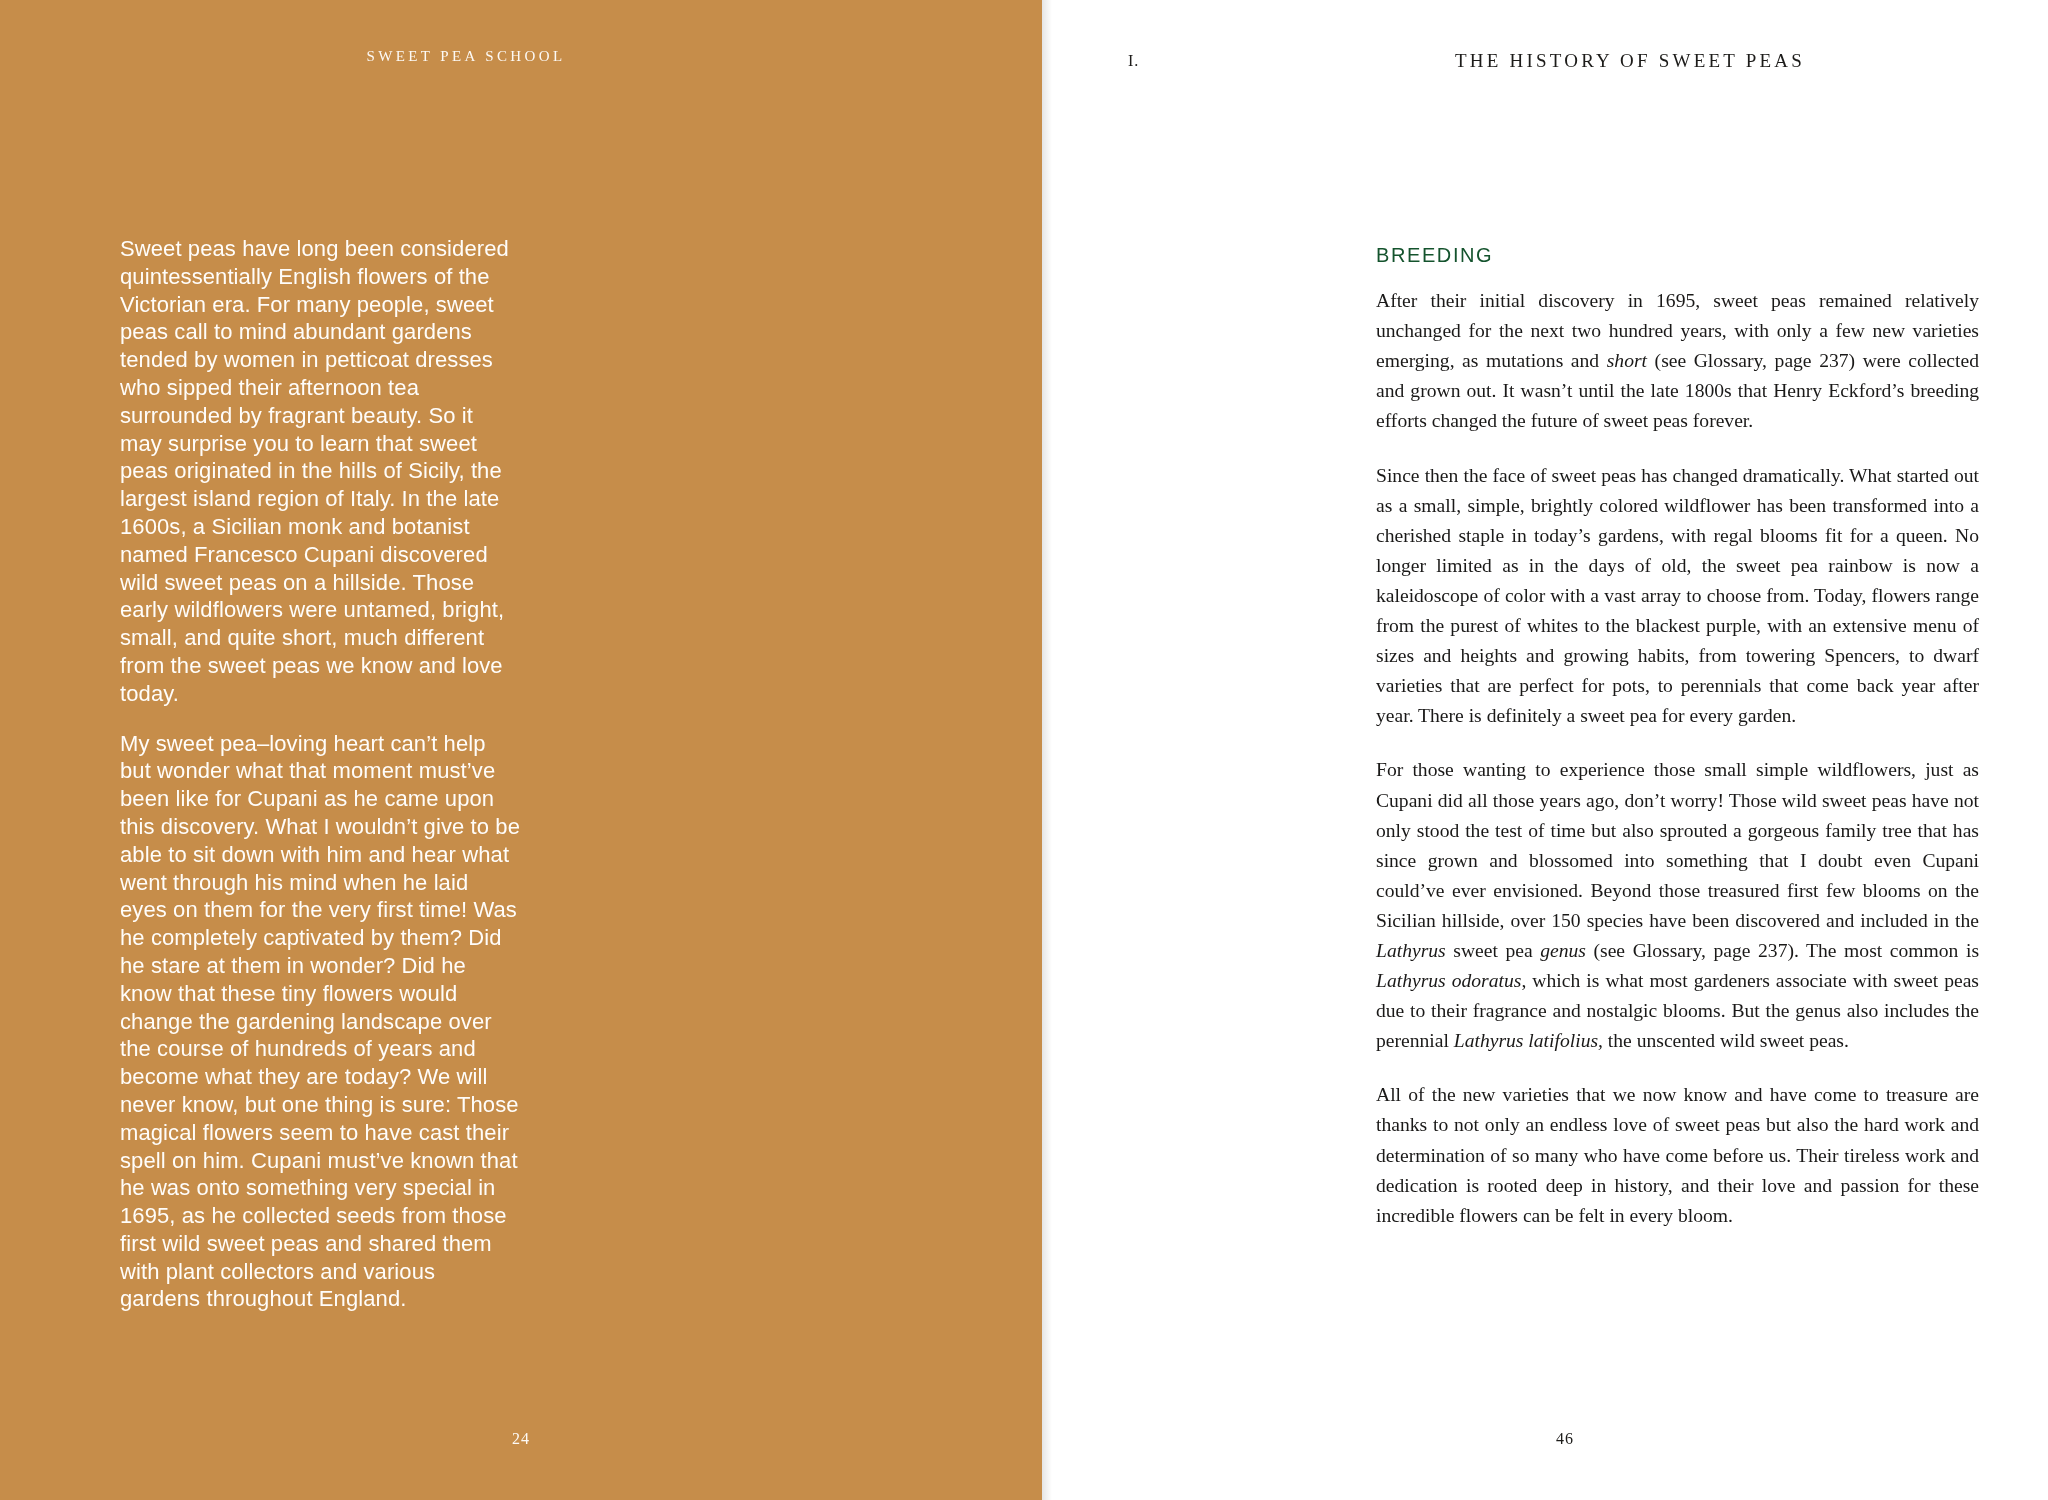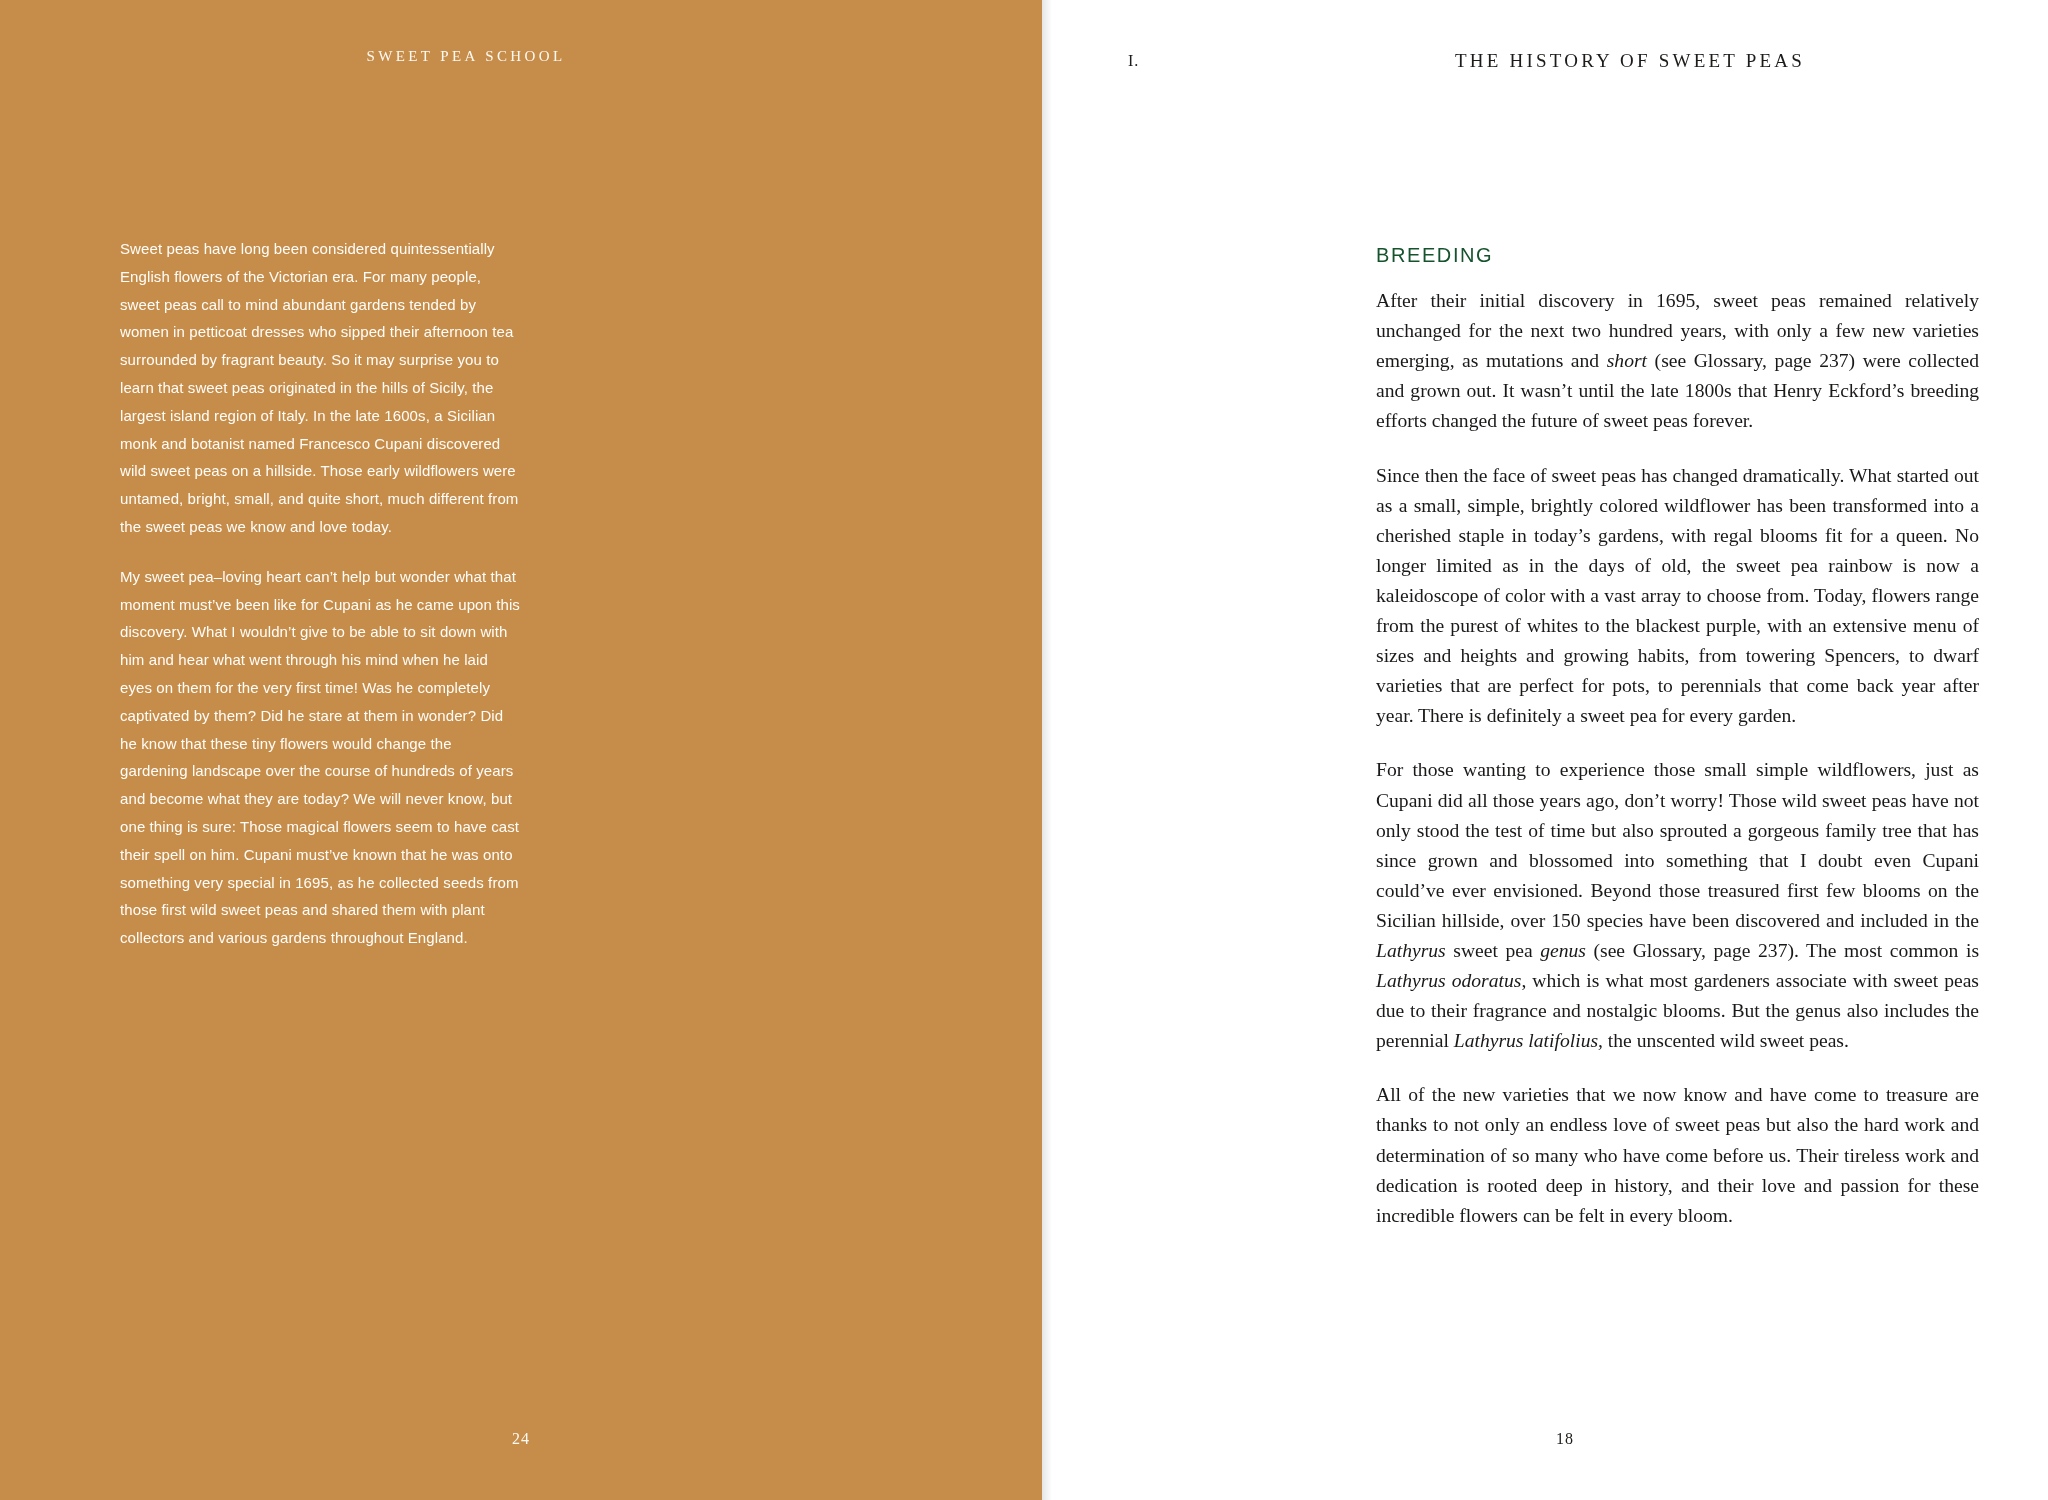--- a/index.html
+++ b/index.html
@@ -62,21 +62,21 @@
     letter-spacing: 1px;
   }
 
   .left-col {
     position: absolute;
     left: 120px;
     top: 235px;
     width: 400px;
     color: #fffdfa;
     font-family: "Liberation Sans", sans-serif;
-    font-size: 15px;
+    font-size: 22px;
     line-height: 27.8px;
     letter-spacing: 0.1px;
   }
   .left-col p {
     margin: 0 0 22px 0;
   }
 
   
   .chapter-num {
     position: absolute;
@@ -173,17 +173,17 @@
     <div class="running-head-right">THE HISTORY OF SWEET PEAS</div>
 
     <div class="right-col">
       <h2 class="section-title">BREEDING</h2>
       <p>After their initial discovery in 1695, sweet peas remained relatively unchanged for the next two hundred years, with only a few new varieties emerging, as mutations and <em>short</em> (see Glossary, page 237) were collected and grown out. It wasn’t until the late 1800s that Henry Eckford’s breeding efforts changed the future of sweet peas forever.</p>
       <p>Since then the face of sweet peas has changed dramatically. What started out as a small, simple, brightly colored wildflower has been transformed into a cherished staple in today’s gardens, with regal blooms fit for a queen. No longer limited as in the days of old, the sweet pea rainbow is now a kaleidoscope of color with a vast array to choose from. Today, flowers range from the purest of whites to the blackest purple, with an extensive menu of sizes and heights and growing habits, from towering Spencers, to dwarf varieties that are perfect for pots, to perennials that come back year after year. There is definitely a sweet pea for every garden.</p>
       <p>For those wanting to experience those small simple wildflowers, just as Cupani did all those years ago, don’t worry! Those wild sweet peas have not only stood the test of time but also sprouted a gorgeous family tree that has since grown and blossomed into something that I doubt even Cupani could’ve ever envisioned. Beyond those treasured first few blooms on the Sicilian hillside, over 150 species have been discovered and included in the <em>Lathyrus</em> sweet pea <em>genus</em> (see Glossary, page 237). The most common is <em>Lathyrus odoratus</em>, which is what most gardeners associate with sweet peas due to their fragrance and nostalgic blooms. But the genus also includes the perennial <em>Lathyrus latifolius,</em> the unscented wild sweet peas.</p>
       <p>All of the new varieties that we now know and have come to treasure are thanks to not only an endless love of sweet peas but also the hard work and determination of so many who have come before us. Their tireless work and dedication is rooted deep in history, and their love and passion for these incredible flowers can be felt in every bloom.</p>
     </div>
 
-    <div class="folio-right">18</div>
+    <div class="folio-right">46</div>
   </div>
 
   <div class="gutter-shadow"></div>
 </div>
 
 </body></html>

